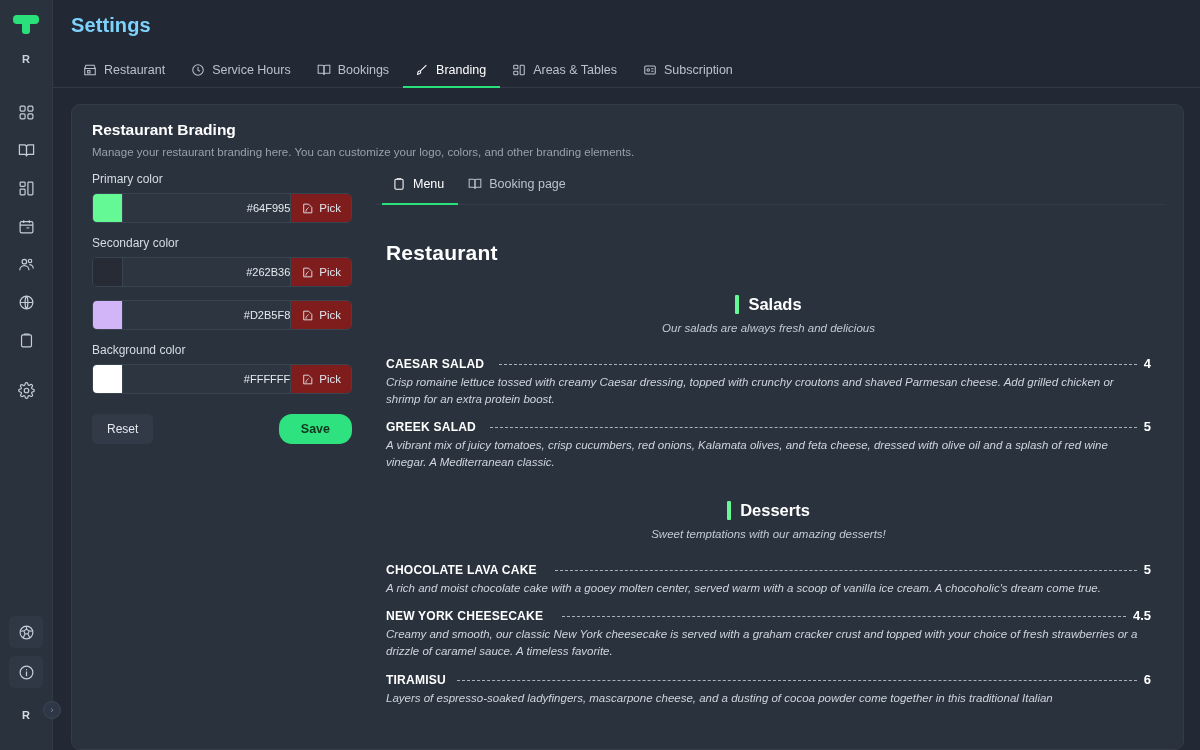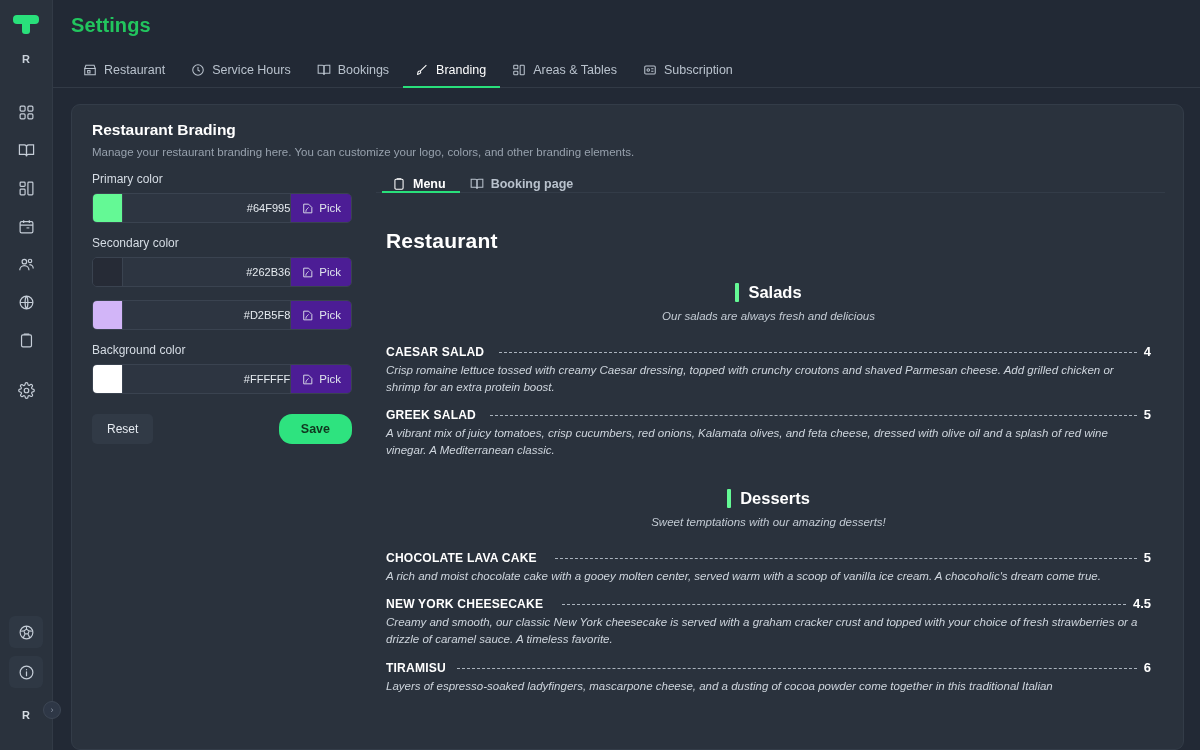--- a/index.html
+++ b/index.html
@@ -60,21 +60,21 @@
     width: 18px; height: 18px; border-radius: 50%;
     background: #2e3746; border: 1px solid #3d4654;
     display: flex; align-items: center; justify-content: center;
     color: #8a94a3; font-size: 9px; cursor: pointer; z-index: 5;
   }
 
   
   .main { flex: 1 1 auto; height: 750px; display: flex; flex-direction: column; min-width: 0; }
 
   .topbar { padding: 14px 0 0 18px; flex: 0 0 auto; }
-  .page-title { font-size: 20px; font-weight: 700; color: #22c55e; letter-spacing: .1px; }
+  .page-title { font-size: 20px; font-weight: 700; color: #7dd3fc; letter-spacing: .1px; }
 
   .tabs-row {
     display: flex; align-items: flex-end; gap: 0;
     padding: 12px 0 0 18px;
     border-bottom: 1px solid #323a46;
     margin-top: 8px;
     flex: 0 0 auto;
   }
   .tab {
     display: flex; align-items: center; gap: 7px;
@@ -115,21 +115,21 @@
   .hexval {
     flex: 1 1 auto; display: flex; align-items: center;
     padding-left: 10px; font-size: 11px; color: #e7ecf1;
     border: none; outline: none; background: transparent;
     font-family: Liberation Sans, sans-serif;
     text-align: right;
   }
   .pick-btn {
     flex: 0 0 auto; display: flex; align-items: center; gap: 5px;
     padding: 0 10px; border-left: 1px solid #3a4350;
-    font-size: 11.5px; color: #dfe5ec; cursor: pointer; background: #4c1d95;
+    font-size: 11.5px; color: #dfe5ec; cursor: pointer; background: #7f1d1d;
   }
   .pick-btn svg { display: block; }
 
   .actions { display: flex; justify-content: space-between; align-items: center; margin-top: 20px; }
   .btn-reset {
     background: #313a46; color: #e6ebf1; border: none;
     font-size: 12px; padding: 8px 15px; border-radius: 5px; cursor: pointer;
     font-family: "Liberation Sans", sans-serif;
   }
   .btn-save {
@@ -141,23 +141,23 @@
   
   .preview-col { flex: 1 1 auto; min-width: 0; display: flex; flex-direction: column; padding-right: 18px; }
   .preview-tabs {
     display: flex; align-items: flex-end;
     border-bottom: 1px solid #333c48;
     padding-left: 6px;
     flex: 0 0 auto;
   }
   .ptab {
     display: flex; align-items: center; gap: 7px;
-    padding: 5px 14px 0 10px;
+    padding: 5px 14px 12px 10px;
     font-size: 12.5px; color: #b9c2cd; cursor: pointer;
-    border-bottom: 2px solid transparent; margin-bottom: -1px; font-weight: bold;
+    border-bottom: 2px solid transparent; margin-bottom: -1px;
   }
   .ptab.active { color: #ffffff; border-bottom-color: #29E07B; }
   .ptab svg { display: block; }
 
   .menu-scroll { flex: 1 1 auto; overflow: hidden; padding: 36px 14px 0 10px; min-height: 0; }
   .menu-title { font-size: 21px; font-weight: 700; color: #ffffff; letter-spacing: .2px; }
 
   .section { margin-top: 30px; }
   .section-head { display: flex; justify-content: center; align-items: flex-end; gap: 9px; }
   .section-bar { width: 4px; height: 19px; background: #64F995; border-radius: 1px; }

